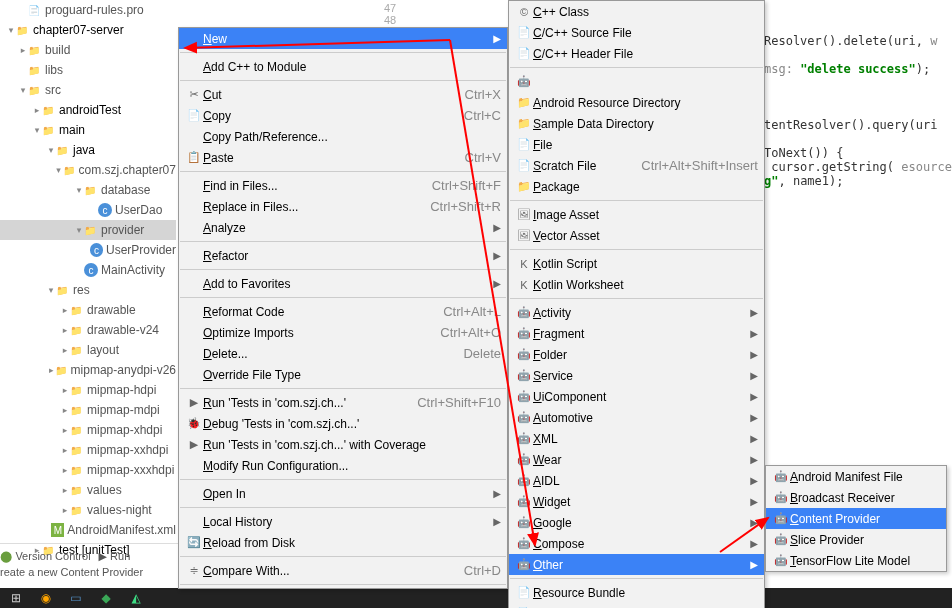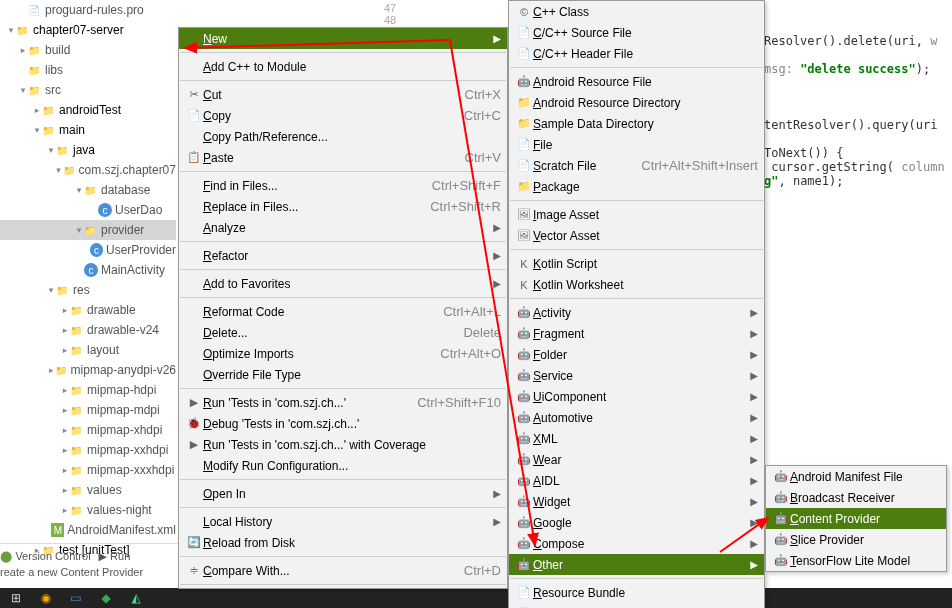--- a/index.html
+++ b/index.html
@@ -20,21 +20,21 @@
 .hint{position:absolute;left:0;top:566px;font-size:11px;color:#555}
 .taskbar{position:absolute;left:0;bottom:0;width:952px;height:20px;background:#222;display:flex;align-items:center;gap:14px;padding-left:8px;color:#ccc;font-size:12px}
 .taskbar .tb{width:16px;height:16px;display:inline-flex;align-items:center;justify-content:center}
 .menu{position:absolute;background:#f2f2f2;border:1px solid #999;box-shadow:2px 2px 4px rgba(0,0,0,.2);font-size:12px}
 .menu .mi{display:flex;align-items:center;height:21px;padding:0 6px;position:relative}
 .menu .mi .mic{width:18px;display:inline-flex;justify-content:center;color:#666;font-size:11px}
 .menu .mi .mlbl{flex:1;white-space:nowrap}
 .menu .mi .sc{color:#888;margin-left:20px;font-size:13px}
 .menu .mi .sub{color:#666;font-size:10px;margin-left:8px}
 .menu .sep{height:1px;background:#ccc;margin:3px 1px}
-.menu .hi{background:#4d7c0f;color:#fff}
+.menu .hi{background:#3b82f6;color:#fff}
 .menu .hi .sc,.menu .hi .sub,.menu .hi .mic{color:#fff}
 .menu1{left:178px;top:27px;width:328px}
 .menu2{left:508px;top:0;width:255px}
 .menu3{left:765px;top:465px;width:180px}
 .gutter{position:absolute;left:375px;top:2px;width:30px;text-align:center;color:#aaa;font-size:11px}
 .code{position:absolute;left:764px;top:20px;font-family:Consolas,monospace;font-size:12px;color:#333;white-space:pre}
 .code .s{color:#008000;font-weight:bold}
 .code .k{color:#888}
 .u{text-decoration:underline}
 .arrow-red{position:absolute;pointer-events:none}
@@ -235,21 +235,21 @@
 <div class="code">
 <span>Resolver().delete(uri, </span><span class="k">w</span>
 
 <span class="k">msg: </span><span class="s">"delete success"</span><span>);</span>
 
 
 
 <span>tentResolver().query(uri</span>
 
 <span>ToNext()) {</span>
-<span> cursor.getString( </span><span class="k">column</span>
+<span> cursor.getString( </span><span class="k">esource</span>
 <span class="s">g"</span><span>, name1);</span>
 </div>
 
 <div class="menu menu1" id="menu1">
     <div class="mi hi">
       <span class="mic"></span>
       <span class="mlbl"><span class="u">N</span>ew</span>
       <span class="sub">▶</span>
     </div>
     <div class="sep"></div>
@@ -306,27 +306,27 @@
       <span class="sub">▶</span>
     </div>
     <div class="sep"></div>
     <div class="mi">
       <span class="mic"></span>
       <span class="mlbl"><span class="u">R</span>eformat Code</span>
       <span class="sc">Ctrl+Alt+L</span>
     </div>
     <div class="mi">
       <span class="mic"></span>
+      <span class="mlbl"><span class="u">O</span>ptimize Imports</span>
+      <span class="sc">Ctrl+Alt+O</span>
+    </div>
+    <div class="mi">
+      <span class="mic"></span>
       <span class="mlbl"><span class="u">D</span>elete...</span>
       <span class="sc">Delete</span>
-    </div>
-    <div class="mi">
-      <span class="mic"></span>
-      <span class="mlbl"><span class="u">O</span>ptimize Imports</span>
-      <span class="sc">Ctrl+Alt+O</span>
     </div>
     <div class="mi">
       <span class="mic"></span>
       <span class="mlbl"><span class="u">O</span>verride File Type</span>
     </div>
     <div class="sep"></div>
     <div class="mi">
       <span class="mic">▶</span>
       <span class="mlbl"><span class="u">R</span>un 'Tests in 'com.szj.ch...'</span>
       <span class="sc">Ctrl+Shift+F10</span>
@@ -376,21 +376,20 @@
       <span class="mic">📄</span>
       <span class="mlbl"><span class="u">C</span>/C++ Source File</span>
     </div>
     <div class="mi">
       <span class="mic">📄</span>
       <span class="mlbl"><span class="u">C</span>/C++ Header File</span>
     </div>
     <div class="sep"></div>
     <div class="mi">
       <span class="mic">🤖</span>
-      <span class="mlbl"><span class="u">A</span>ndroid Resource File</span>
     </div>
     <div class="mi">
       <span class="mic">📁</span>
       <span class="mlbl"><span class="u">A</span>ndroid Resource Directory</span>
     </div>
     <div class="mi">
       <span class="mic">📁</span>
       <span class="mlbl"><span class="u">S</span>ample Data Directory</span>
     </div>
     <div class="mi">

